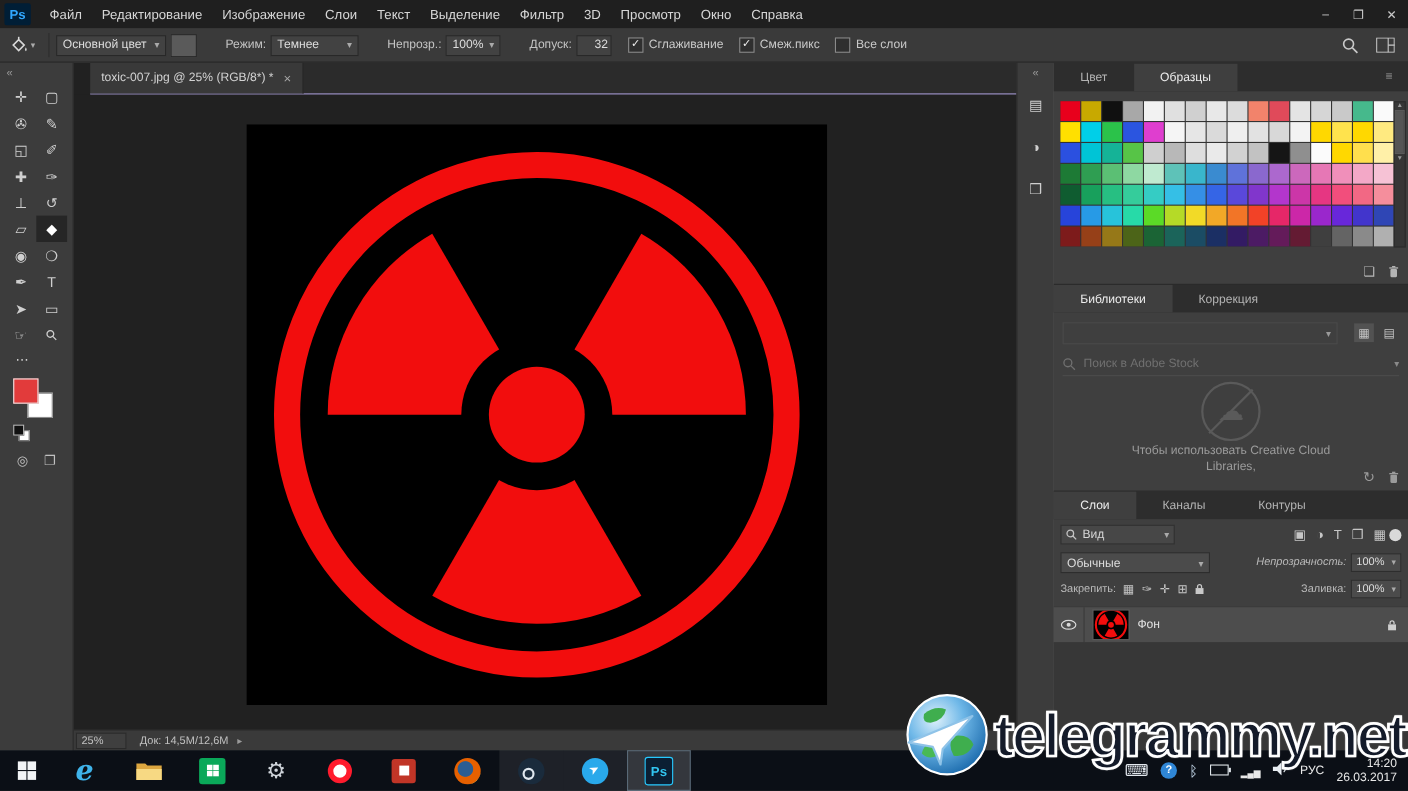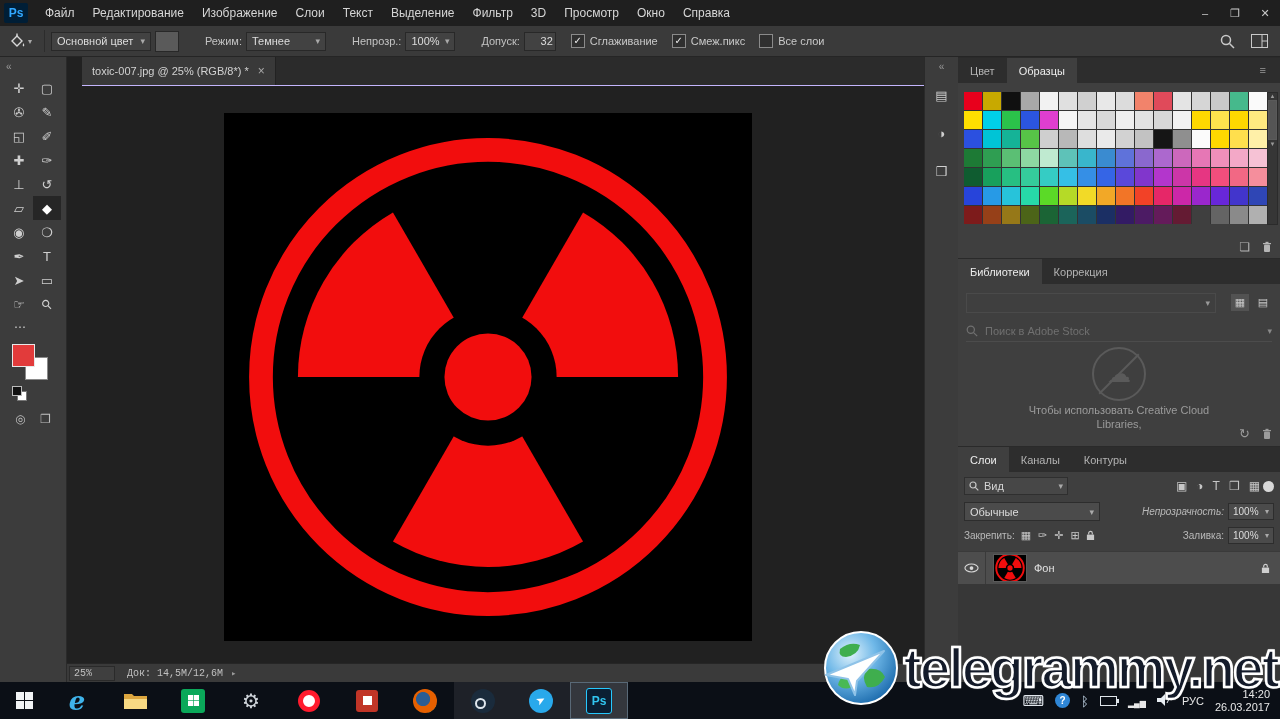--- a/index.html
+++ b/index.html
@@ -50,39 +50,39 @@
   .mask-row{display:flex;justify-content:space-around;margin-top:12px;color:#c0c0c0;font-size:12px;padding:0 8px;}
 
   
   .canvas-wrap{position:absolute;left:66px;top:57px;right:355px;bottom:37px;background:#212121;}
   .tabbar{position:absolute;left:16px;right:0;top:0;height:28px;background:#2b2b2b;border-bottom:1px solid #c4b5fd;display:flex;}
   .doc-tab{background:#393939;color:#d2d2d2;font-size:11px;display:flex;align-items:center;padding:0 10px;gap:9px;border-right:1px solid #222;}
   .tab-close{color:#a9a9a9;font-size:12px;}
   .canvas{position:absolute;left:0;right:0;top:29px;bottom:18px;background:#212121;overflow:hidden;}
   .doc-image{position:absolute;left:158px;top:27px;width:528px;height:528px;}
   .statusbar{position:absolute;left:0;right:0;bottom:0;height:18px;background:#3a3a3a;border-top:1px solid #262626;
-             display:flex;align-items:center;font-size:10px;color:#c0c0c0;font-family:Liberation Mono, monospace;}
+             display:flex;align-items:center;font-size:10px;color:#c0c0c0;}
   .zoom-field{min-width:36px;height:13px;margin-left:3px;padding:0 4px;background:#3f3f3f;border:1px solid #2a2a2a;
               display:flex;align-items:center;}
   .doc-size{margin-left:12px;}
   .status-chevron{margin-left:8px;color:#9a9a9a;font-size:9px;}
 
   
   .collapsed-dock{position:absolute;right:322px;top:57px;width:33px;bottom:37px;background:#3c3c3c;border-left:1px solid #2a2a2a;z-index:8;}
   #rail-buttons{display:flex;flex-direction:column;align-items:center;}
   .dock-btn{width:24px;height:24px;margin:7px 0;display:flex;align-items:center;justify-content:center;color:#cfcfcf;font-size:13px;}
 
   
   .right-dock{position:absolute;right:0;top:57px;width:322px;bottom:37px;background:#3f3f3f;z-index:8;}
   .panel{position:absolute;left:0;right:0;border-top:1px solid #2a2a2a;box-sizing:border-box;}
   #panel-swatches{top:0;height:201px;}
   #panel-libraries{top:201px;height:188px;}
   #panel-layers{top:389px;bottom:0;}
   .panel-header{height:25px;background:#2d2d2d;display:flex;align-items:stretch;}
-  .ptab{display:flex;align-items:center;padding:0 12px;font-size:11px;color:#b3b3b3;}
+  .ptab{display:flex;align-items:center;padding:0 24px;font-size:11px;color:#b3b3b3;}
   .ptab.active{background:#3f3f3f;color:#ededed;}
   .panel-menu{margin-left:auto;align-self:center;padding-right:8px;color:#9a9a9a;font-size:11px;}
 
   
   .swatch-grid{position:absolute;left:6px;top:34px;width:303px;display:grid;grid-template-columns:repeat(16,18px);
                grid-auto-rows:18px;gap:1px;background:#333;}
   .swatch{width:18px;height:18px;}
   .vscroll{position:absolute;right:2px;top:34px;width:11px;height:133px;background:#363636;border:1px solid #2b2b2b;
            display:flex;flex-direction:column;align-items:center;font-size:6px;color:#999;box-sizing:border-box;}
   .vscroll .thumb{width:7px;height:38px;background:#555;margin:2px 0;}

